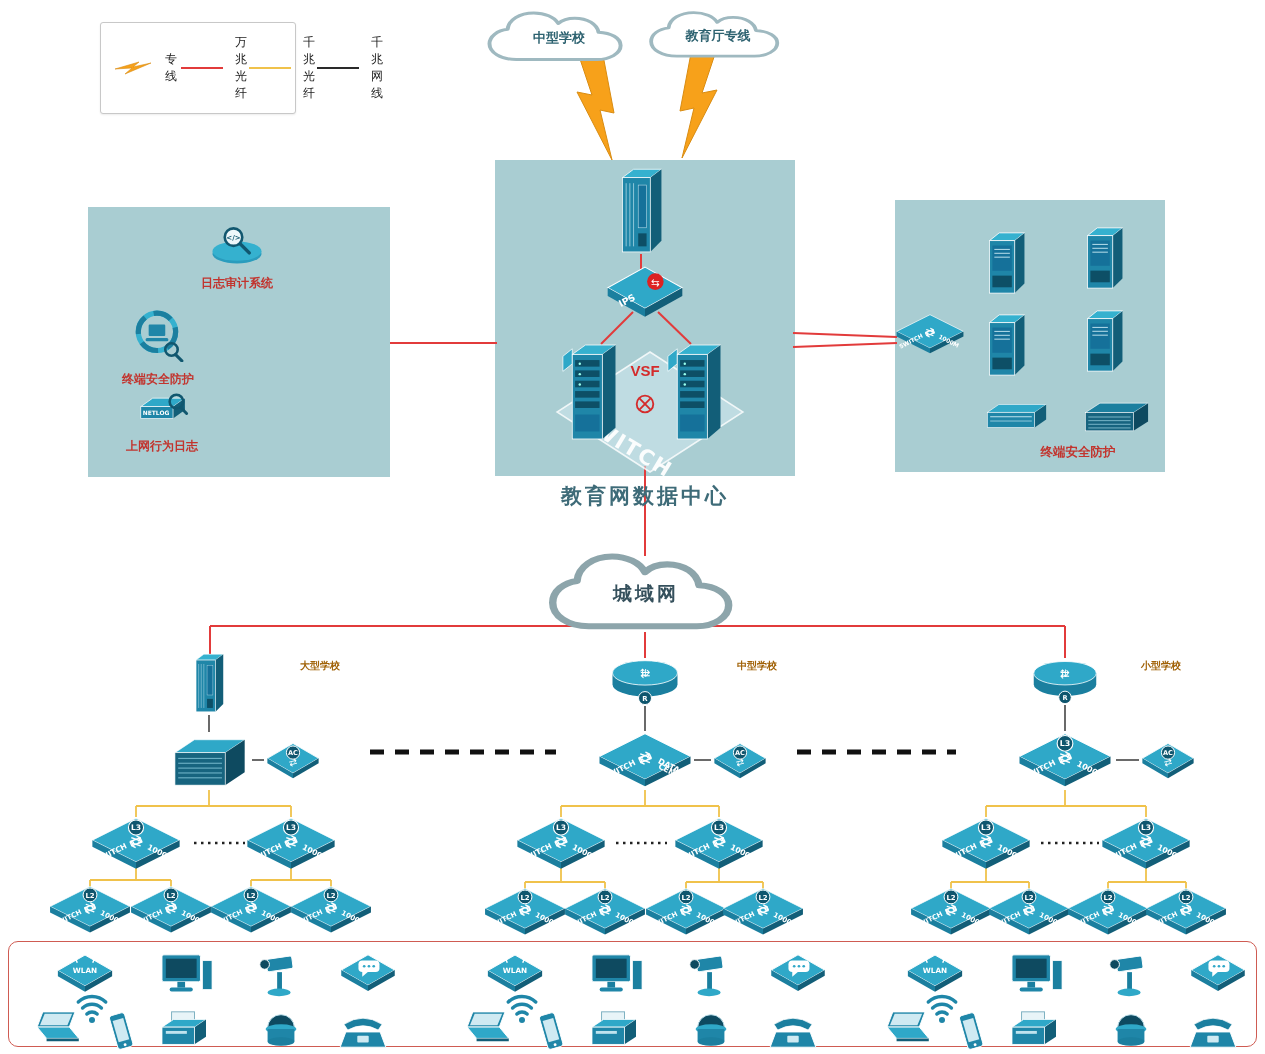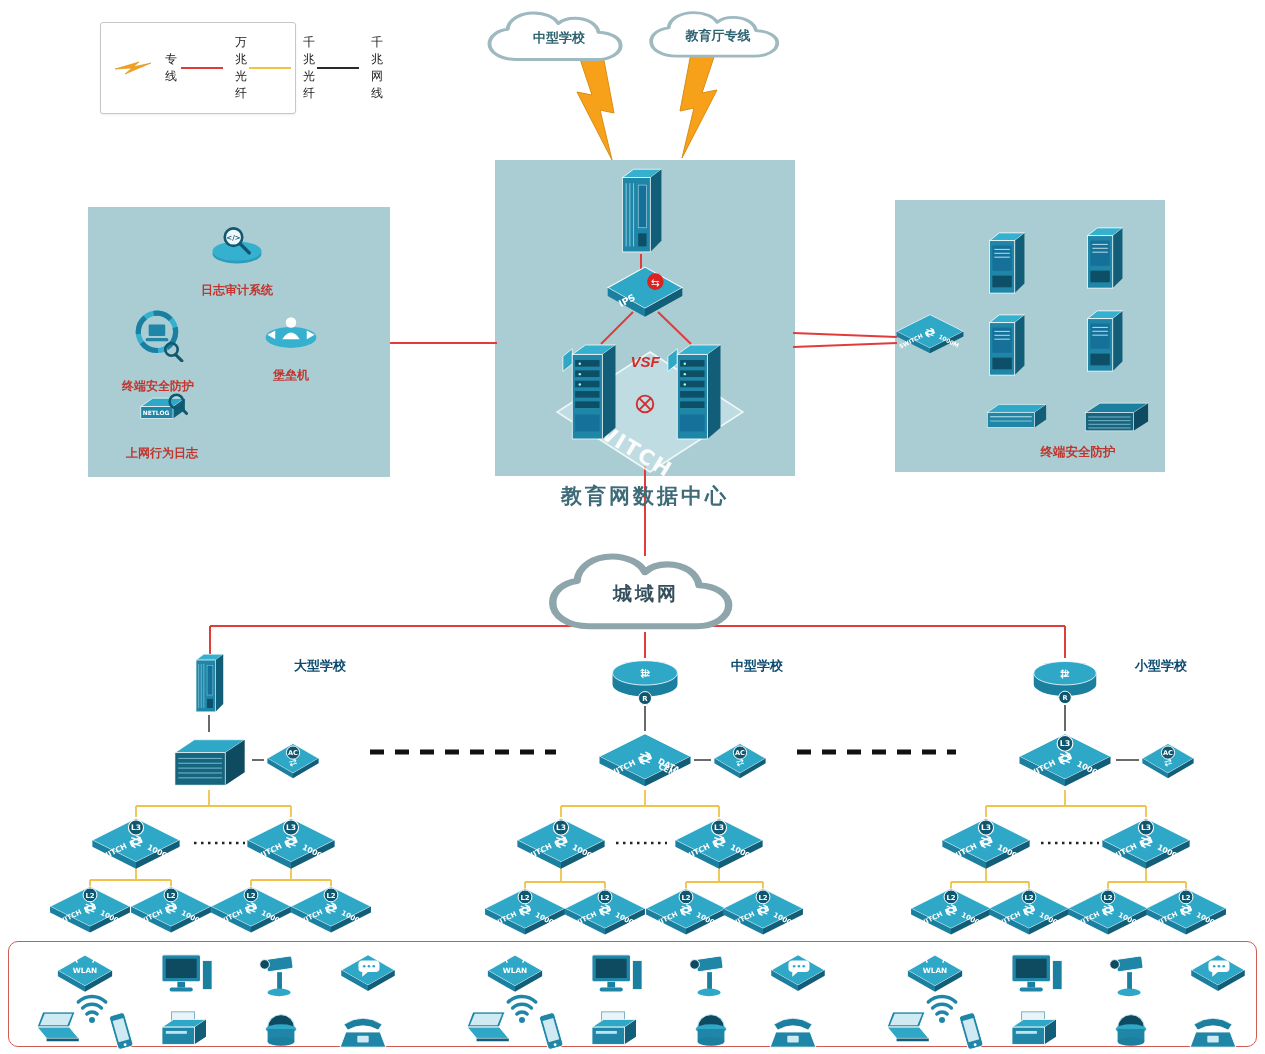--- a/index.html
+++ b/index.html
@@ -18,29 +18,29 @@
   .cloud svg{position:absolute;left:0;top:0;width:100%;height:100%}
   .cloud-label{position:relative;z-index:1;font-weight:bold;color:#2d6270;font-size:13px;white-space:nowrap}
   #cloud-carrier{left:480px;top:6px;width:158px;height:64px}
   #cloud-edu{left:642px;top:6px;width:152px;height:60px}
   #cloud-metro{left:540px;top:546px;width:212px;height:96px}
   #cloud-metro .cloud-label{font-size:19px;color:#35505c;letter-spacing:3px}
   #legend{position:absolute;left:100px;top:22px;width:196px;height:92px;background:#fff;border:1px solid #c8c8c8;border-radius:3px;z-index:6;padding:7px 12px;display:flex;justify-content:space-between;box-shadow:0 1px 2px rgba(0,0,0,.08)}
   .lr{display:flex;align-items:center;gap:12px;font-size:12px;color:#222}
   .sw{width:44px;display:flex;align-items:center;justify-content:center}
   .line{display:inline-block;width:42px;border-top:2px solid #333}
-  .school-label{position:absolute;transform:translate(-50%,-50%);color:#0c4a6e;font-weight:bold;font-size:13px;z-index:5;white-space:nowrap}
+  .school-label{position:absolute;transform:translate(-50%,-50%);color:#a16207;font-weight:bold;font-size:10px;z-index:5;white-space:nowrap}
   #sl0{left:320px;top:666px}#sl1{left:757px;top:666px}#sl2{left:1161px;top:666px}
   .sec{position:absolute;display:flex;flex-direction:column;align-items:center;z-index:4;width:130px;transform:translateX(-50%)}
   .sec-icon svg{width:56px;height:auto;display:block}
-  .sec-label{margin-top:16px;font-size:12px;font-weight:bold;color:#c2342e;white-space:nowrap}
+  .sec-label{margin-top:9px;font-size:12px;font-weight:bold;color:#c2342e;white-space:nowrap}
   #sec-audit{left:237px;top:224px}#sec-endpoint{left:158px;top:308px}#sec-bastion{left:291px;top:312px}
   #sec-netlog{left:162px;top:388px}#sec-ops{left:288px;top:384px}
   #dc-title{position:absolute;left:645px;top:496px;transform:translate(-50%,-50%);font-family:Liberation Serif, serif;font-size:21px;font-weight:bold;color:#3e6b78;letter-spacing:3px;z-index:5;white-space:nowrap}
-  #vsf-label{position:absolute;left:645px;top:361px;transform:translate(-50%,-50%);color:#d42b2b;font-weight:bold;font-style:italic;font-size:15px;z-index:5}
+  #vsf-label{position:absolute;left:645px;top:370px;transform:translate(-50%,-50%);color:#d42b2b;font-weight:bold;font-size:15px;z-index:5}
   #server-panel-title{position:absolute;left:1078px;top:452px;transform:translate(-50%,-50%);font-size:12.5px;font-weight:bold;color:#c2342e;z-index:5;white-space:nowrap}
   #endpoint-zone{position:absolute;left:8px;top:941px;width:1249px;height:106px;border:1.5px solid #cf5b52;border-radius:10px;background:#fff;z-index:1}
 </style>
 </head>
 <body>
 
 <div id="canvas">
 
   <div class="panel" id="panel-center"></div>
   <div class="panel" id="panel-left"></div>
@@ -1014,32 +1014,20 @@
         <circle cx="26" cy="23" r="18" fill="none" stroke="#35b1cf" stroke-width="5"></circle>
         <circle cx="26" cy="23" r="18" fill="none" stroke="#1b7f9f" stroke-width="5" stroke-dasharray="18 9"></circle>
         <rect x="18" y="16" width="16" height="11" rx="1" fill="#1f86a8"></rect>
         <rect x="15" y="29" width="22" height="3" rx="1.5" fill="#1f86a8"></rect>
         <circle cx="40" cy="40" r="6" fill="none" stroke="#11576f" stroke-width="2.5"></circle>
         <line x1="44" y1="45" x2="50" y2="51" stroke="#11576f" stroke-width="3" stroke-linecap="round"></line>
       </svg>
     </span>
     <span class="sec-label">终端安全防护</span>
   </div>
-  <div class="sec" id="sec-bastion">
-    <span class="sec-icon">
-      <svg viewBox="0 0 64 44">
-        <ellipse cx="32" cy="29" rx="29" ry="12" fill="#35b1cf"></ellipse>
-        <circle cx="32" cy="12" r="6" fill="#fff"></circle>
-        <path d="M22,31 q10,-15 20,0 z" fill="#fff"></path>
-        <polygon points="5,26 14,21 14,31" fill="#fff"></polygon>
-        <polygon points="59,26 50,21 50,31" fill="#fff"></polygon>
-      </svg>
-    </span>
-    <span class="sec-label">堡垒机</span>
-  </div>
   <div class="sec" id="sec-netlog">
     <span class="sec-icon">
       <svg viewBox="0 0 66 48">
         <polygon points="8,22 22,12 60,12 46,22" fill="#2fa8c8" stroke="#fff" stroke-width="0.8"></polygon>
         <polygon points="46,22 60,12 60,26 46,36" fill="#125e78"></polygon>
         <rect x="8" y="22" width="38" height="14" fill="#1f86a8" stroke="#fff" stroke-width="0.8"></rect>
         <text x="26" y="32" font-size="7" fill="#fff" font-weight="bold" text-anchor="middle">NETLOG</text>
         <circle cx="50" cy="16" r="8" fill="none" stroke="#11576f" stroke-width="3"></circle>
         <line x1="55" y1="23" x2="62" y2="30" stroke="#11576f" stroke-width="3.5" stroke-linecap="round"></line>
       </svg>

